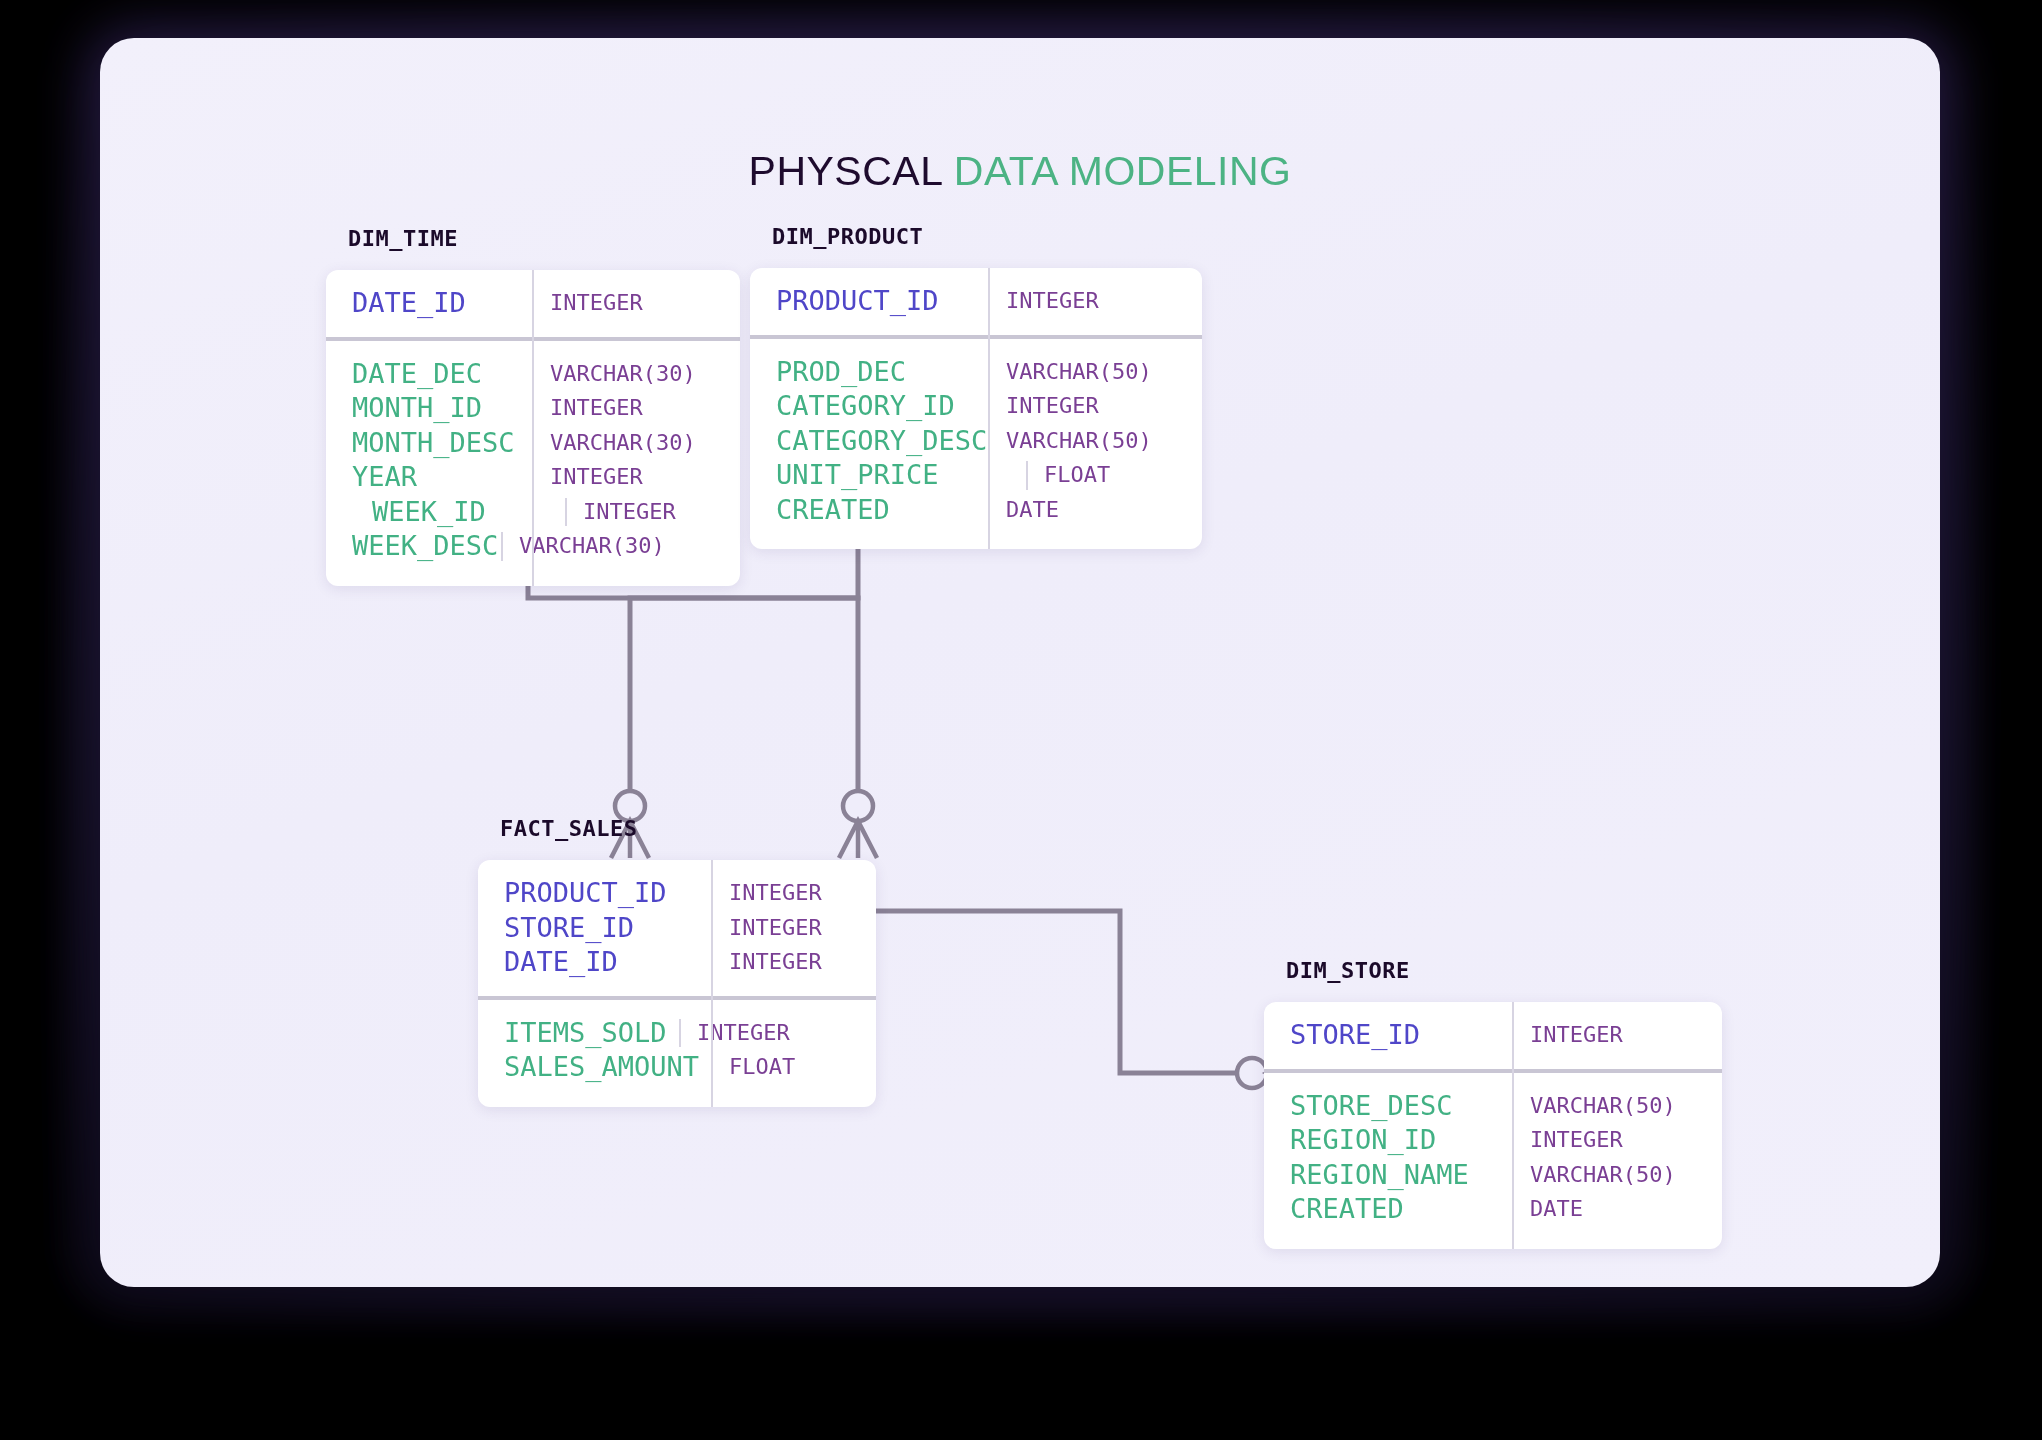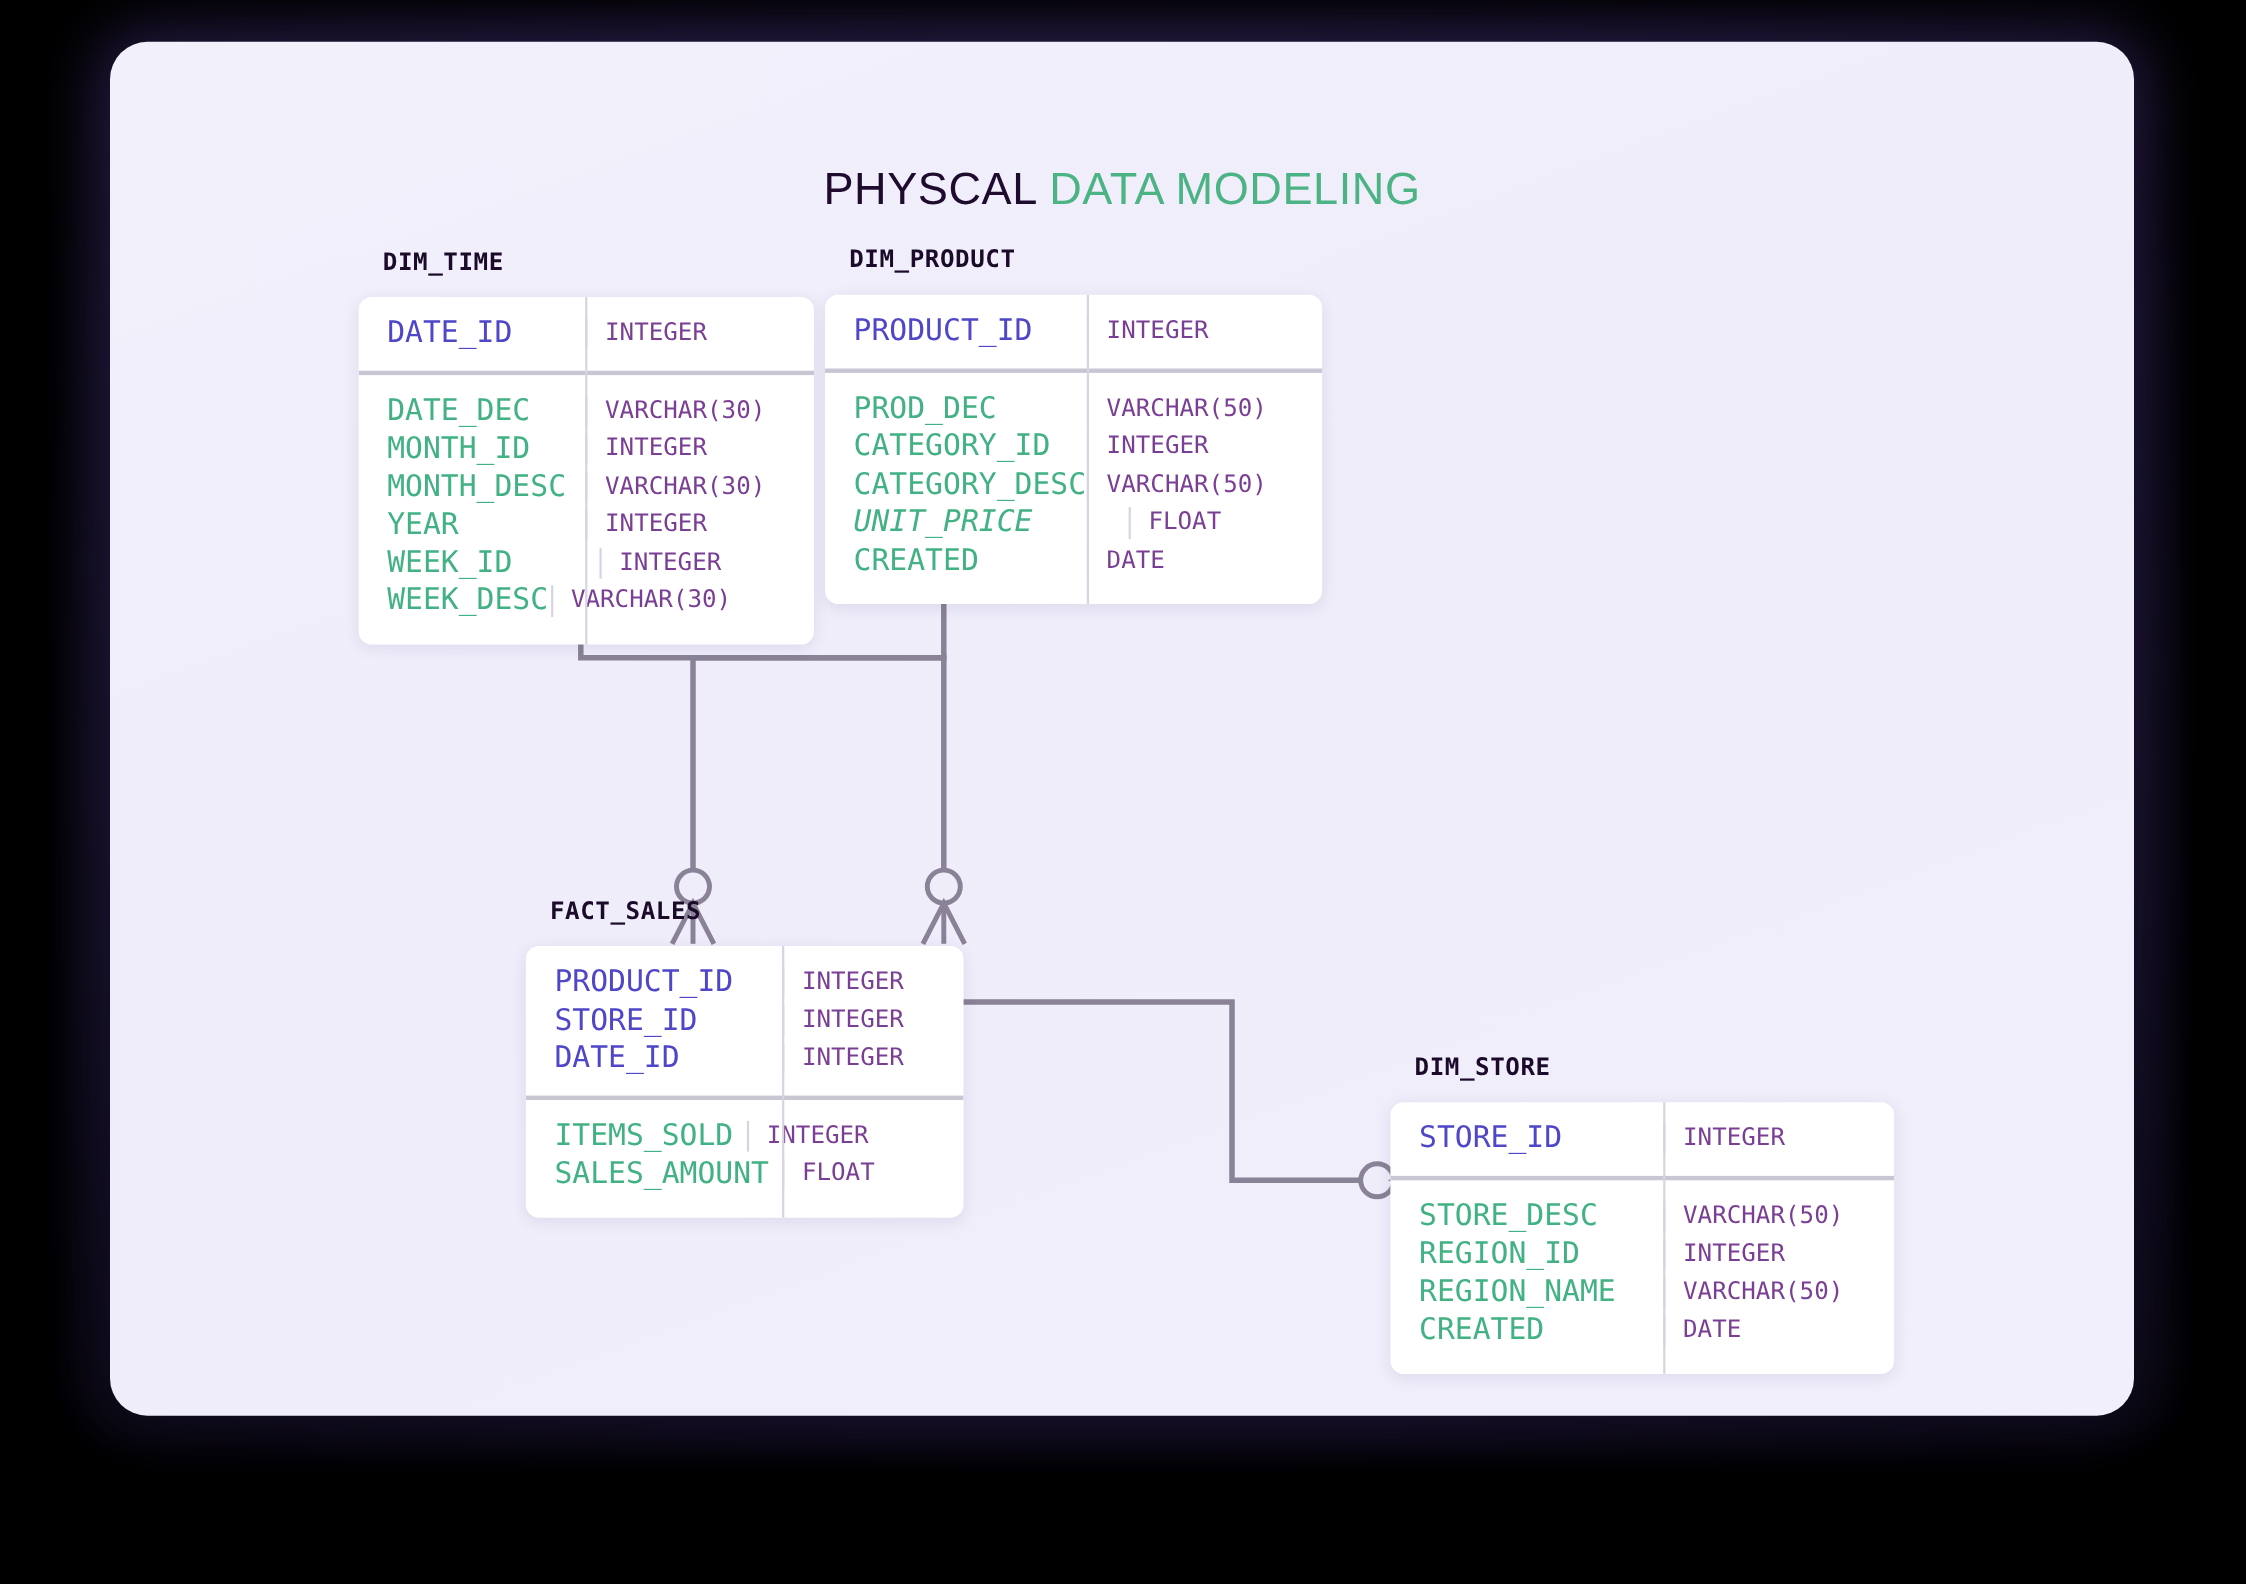--- a/index.html
+++ b/index.html
@@ -137,21 +137,21 @@
           </div>
           <div class="row at">
             <div class="cname" style="width:206px;box-sizing:border-box;">MONTH_DESC</div>
             <div class="ctype">VARCHAR(30)</div>
           </div>
           <div class="row at">
             <div class="cname" style="width:206px;box-sizing:border-box;">YEAR</div>
             <div class="ctype">INTEGER</div>
           </div>
           <div class="row at">
-            <div class="cname" style="width:219px;box-sizing:border-box;">WEEK_ID</div>
+            <div class="cname" style="width:219px;box-sizing:border-box;margin-left:20px;">WEEK_ID</div>
             <div class="ctype">INTEGER</div>
           </div>
           <div class="row at">
             <div class="cname" style="width:175px;box-sizing:border-box;">WEEK_DESC</div>
             <div class="ctype">VARCHAR(30)</div>
           </div>
           <div class="pad-b" style="height:22px;"></div>
         </div>
       </div>
     </div>
@@ -177,21 +177,21 @@
           </div>
           <div class="row at">
             <div class="cname" style="width:238px;box-sizing:border-box;">CATEGORY_ID</div>
             <div class="ctype">INTEGER</div>
           </div>
           <div class="row at">
             <div class="cname" style="width:238px;box-sizing:border-box;">CATEGORY_DESC</div>
             <div class="ctype">VARCHAR(50)</div>
           </div>
           <div class="row at">
-            <div class="cname" style="width:276px;box-sizing:border-box;font-style:italic;">UNIT_PRICE</div>
+            <div class="cname" style="width:276px;box-sizing:border-box;">UNIT_PRICE</div>
             <div class="ctype">FLOAT</div>
           </div>
           <div class="row at">
             <div class="cname" style="width:238px;box-sizing:border-box;">CREATED</div>
             <div class="ctype">DATE</div>
           </div>
           <div class="pad-b" style="height:22px;"></div>
         </div>
       </div>
     </div>

